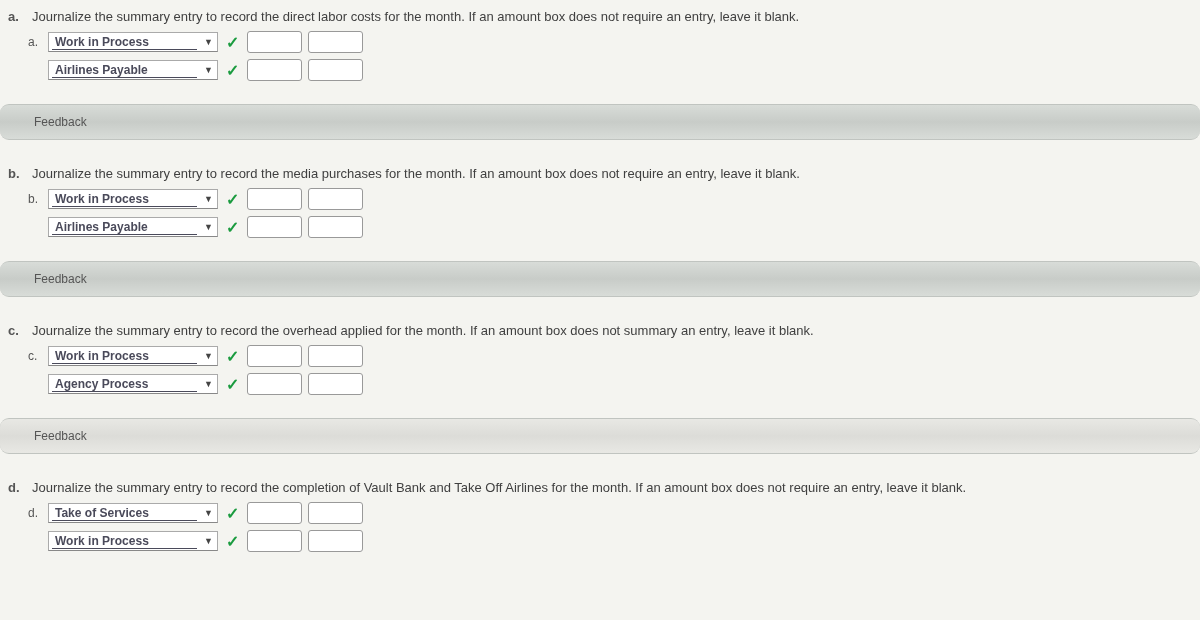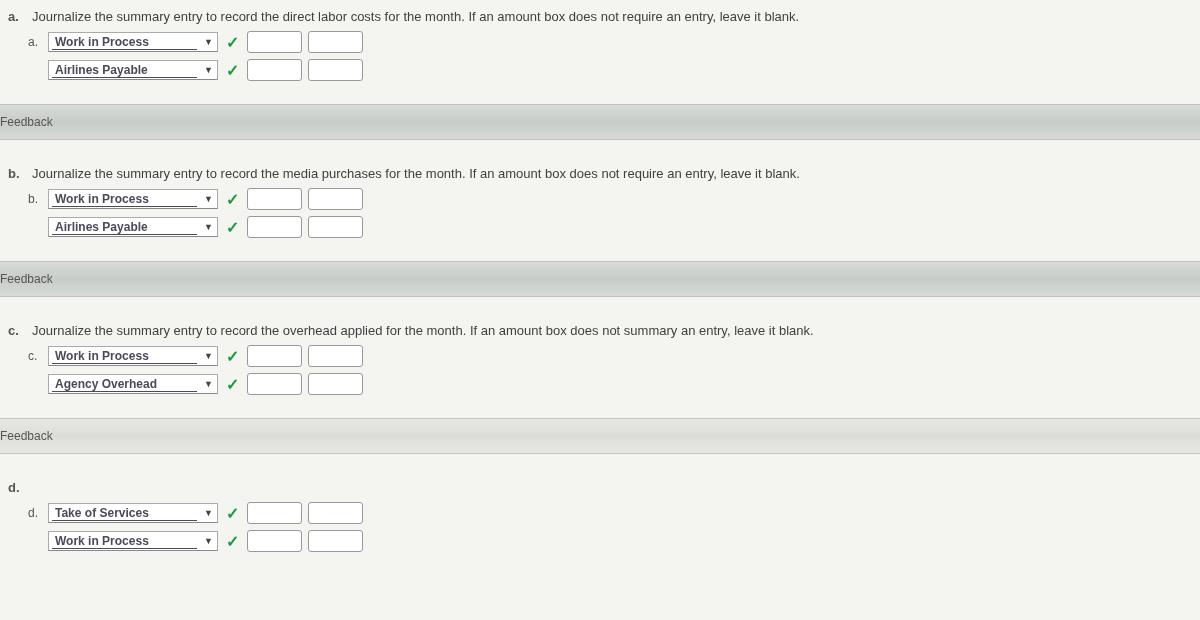--- a/index.html
+++ b/index.html
@@ -87,24 +87,26 @@
       background: #fff;
       padding: 2px 4px;
       font-size: 12px;
     }
     .feedback-bar {
       margin: 20px 0 22px 0;
       height: 36px;
       background: linear-gradient(to bottom, #d8dcd8, #c8ccc8, #d8dcd8);
       display: flex;
       align-items: center;
+      padding-left: 34px;
       color: #555;
       font-size: 12px;
       border-top: 1px solid #c0c4c0;
       border-bottom: 1px solid #c0c4c0;
+      border-radius: 9px;
     }
     .feedback-bar-d {
       background: linear-gradient(to bottom, #e8e8e4, #dcdcd8, #e8e8e4);
     }
   </style>
 </head>
 <body>
 
 <div class="question-block">
   <div class="prompt-row">
@@ -177,35 +179,36 @@
       <span>Work in Process</span>
       <span class="caret">▼</span>
     </div>
     <span class="check-icon">✓</span>
     <input class="amount-input" type="text" style="">
     <input class="amount-input" type="text" style="">
   </div>
   <div class="entry-row">
     <span class="entry-label"></span>
     <div class="account-select">
-      <span>Agency Overhead</span>
+      <span>Agency Process</span>
       <span class="caret">▼</span>
     </div>
     <span class="check-icon">✓</span>
     <input class="amount-input" type="text" style="">
     <input class="amount-input" type="text" style="">
   </div>
   <div class="feedback-bar feedback-bar-d">
     <span>Feedback</span>
   </div>
 </div>
 
 <div class="question-block">
   <div class="prompt-row">
     <span class="prompt-letter">d.</span>
+    <span class="prompt-text">Journalize the summary entry to record the completion of Vault Bank and Take Off Airlines for the month. If an amount box does not require an entry, leave it blank.</span>
   </div>
   <div class="entry-row">
     <span class="entry-label">d.</span>
     <div class="account-select">
       <span>Take of Services</span>
       <span class="caret">▼</span>
     </div>
     <span class="check-icon">✓</span>
     <input class="amount-input" type="text" style="">
     <input class="amount-input" type="text" style="">

